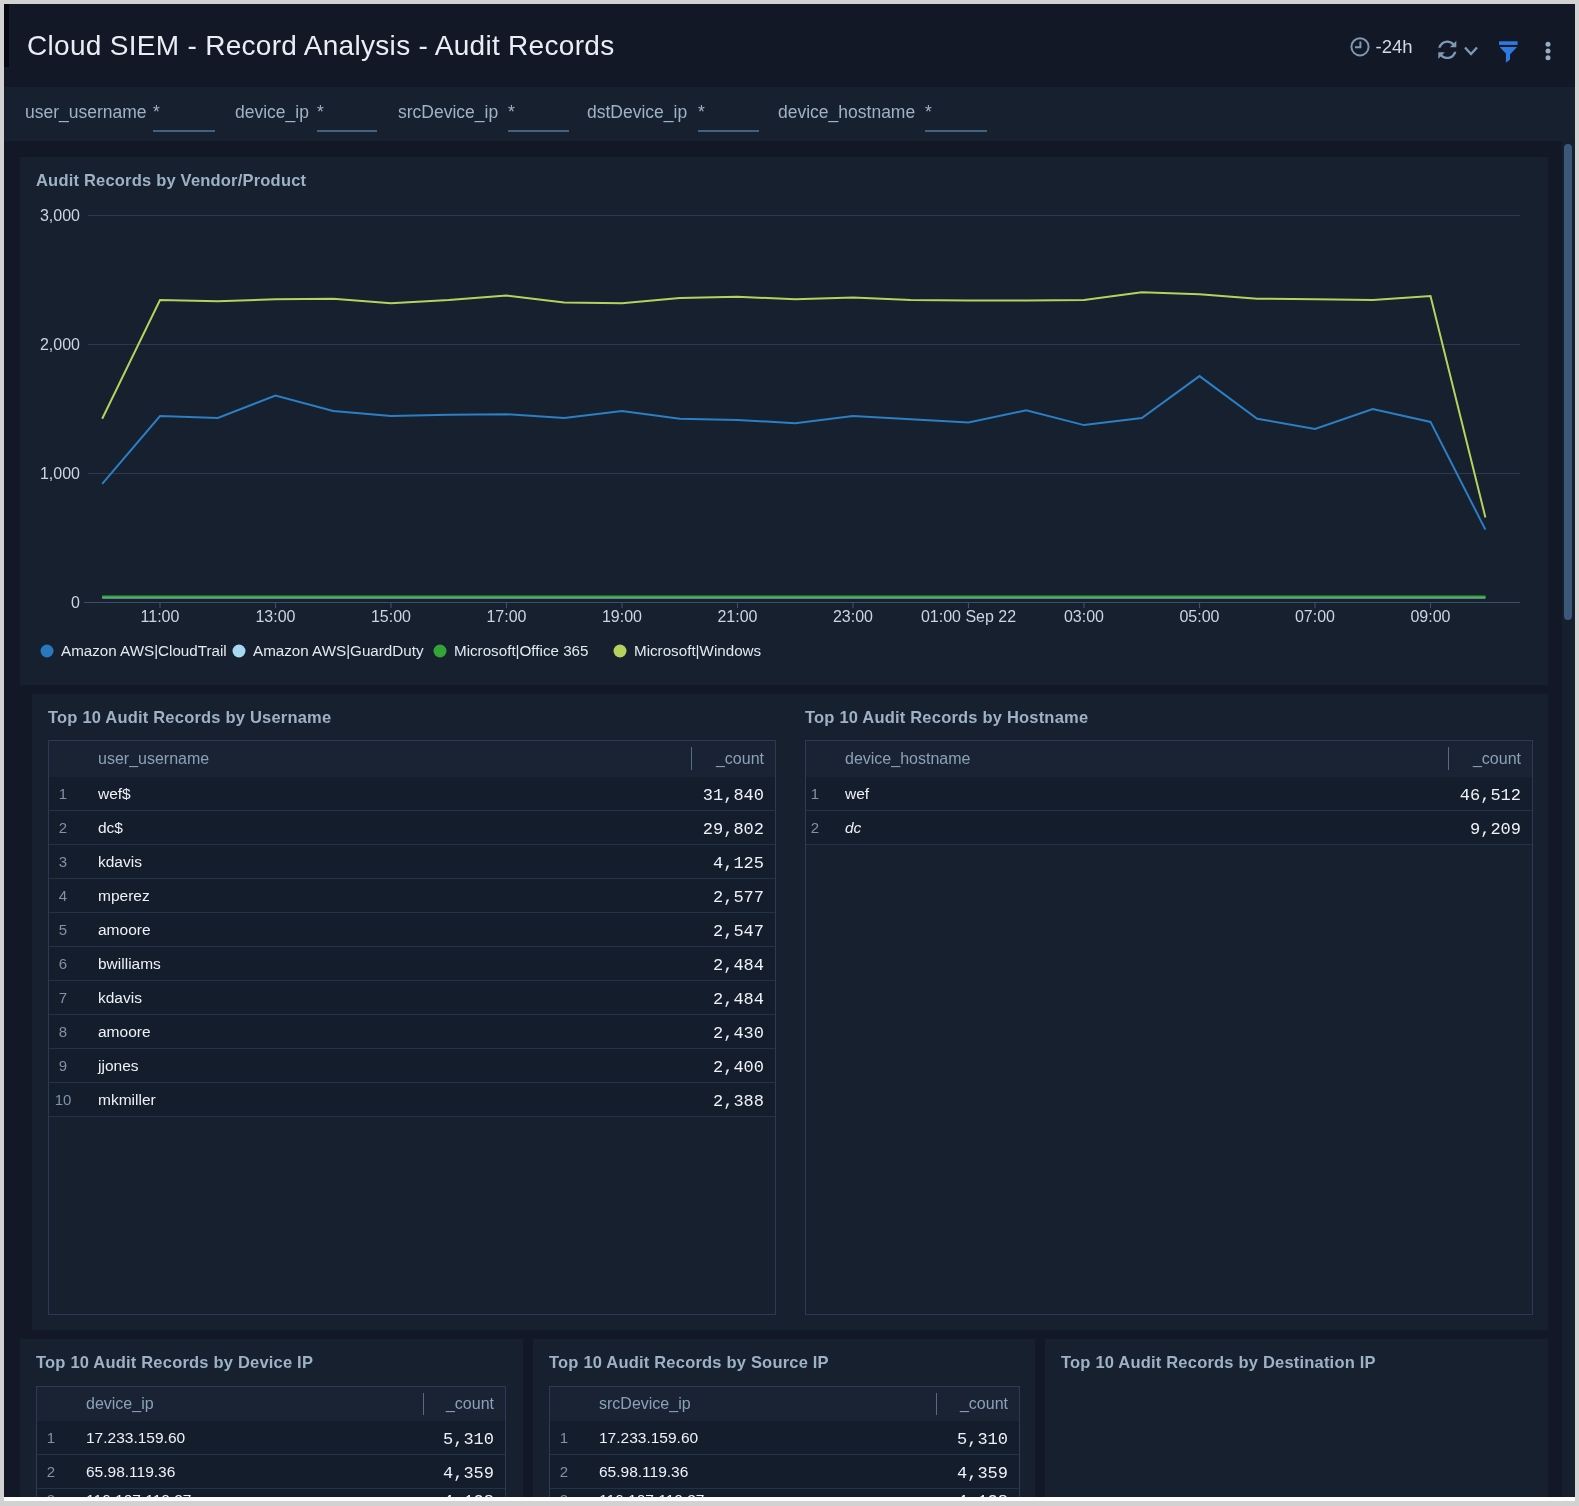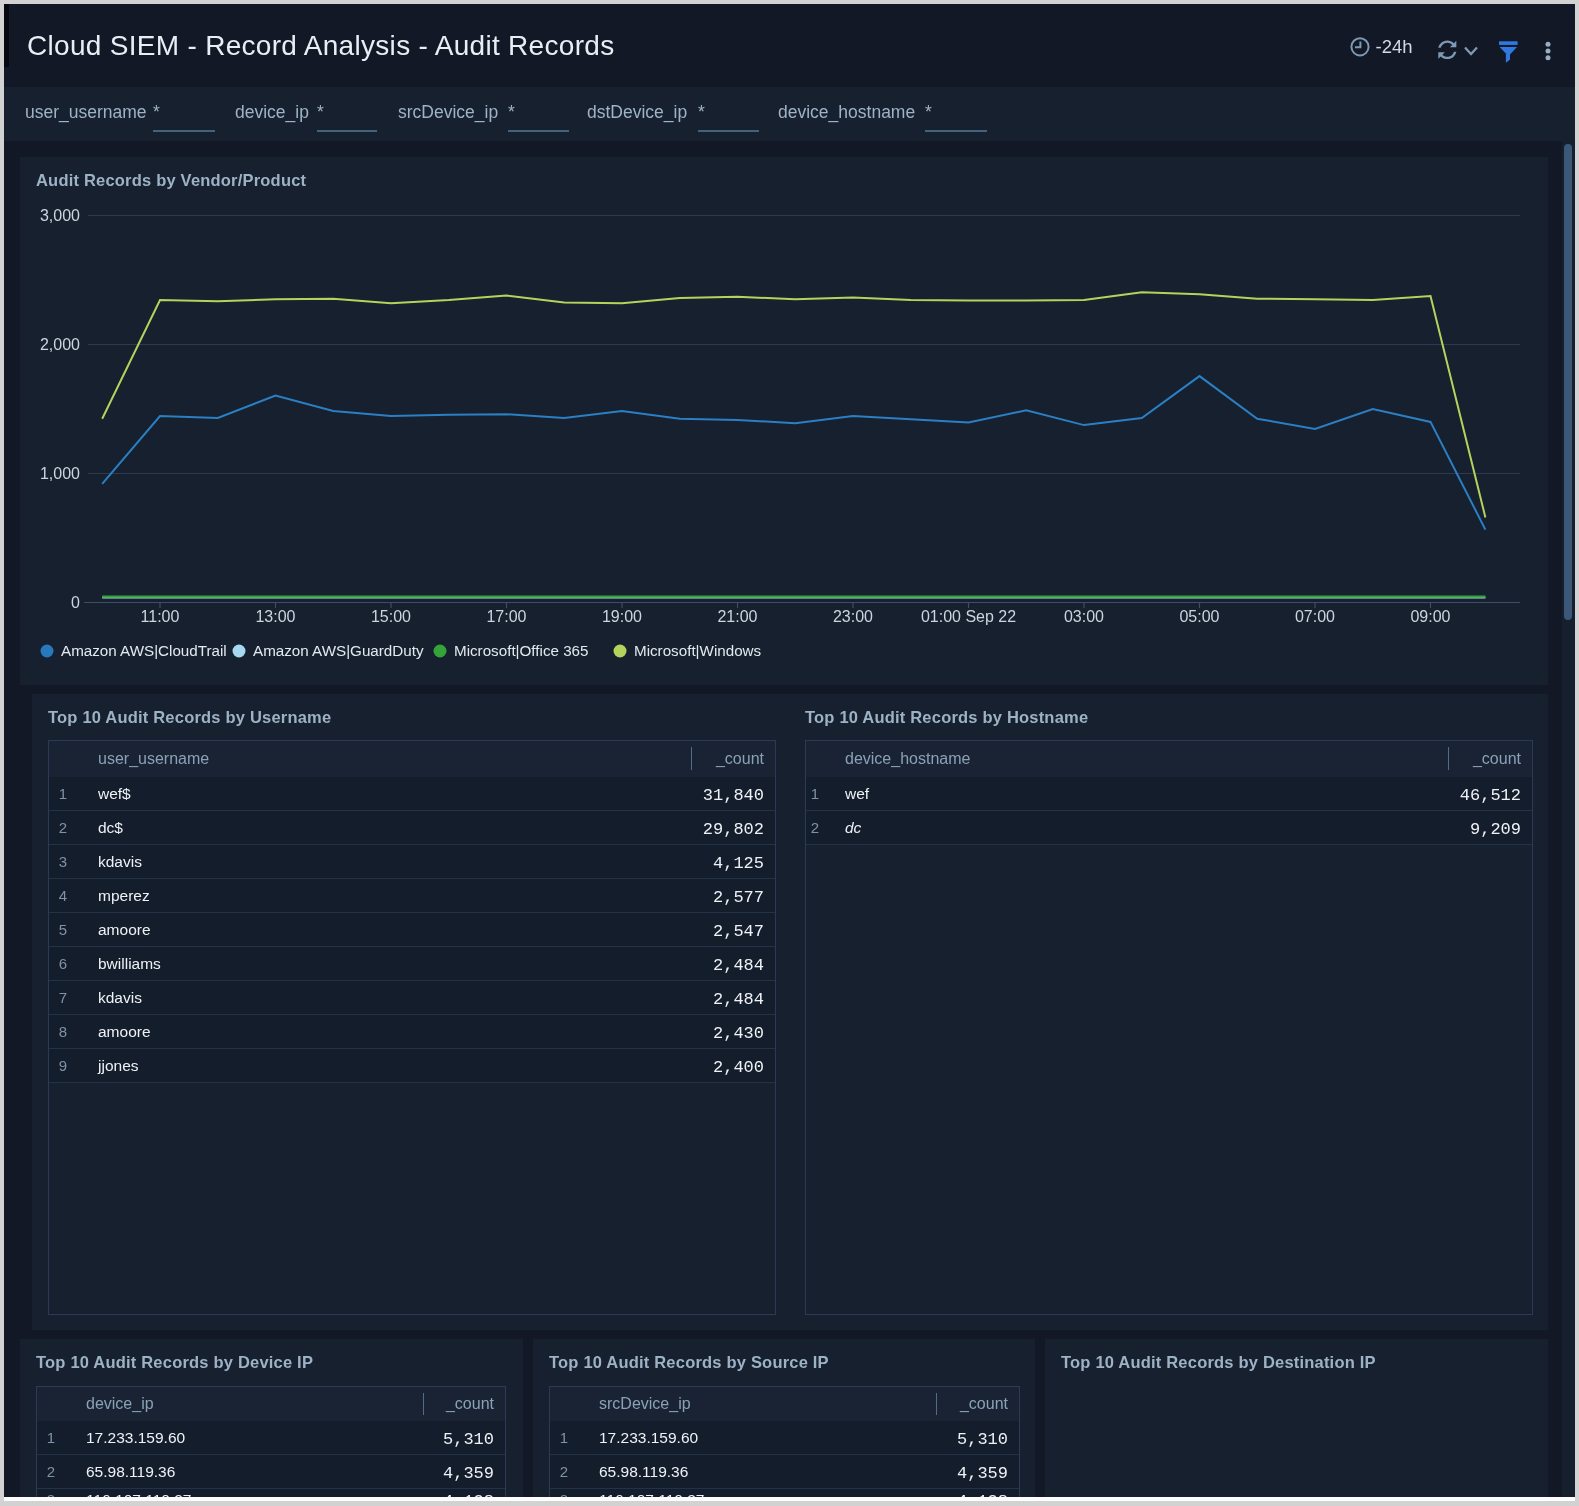--- a/index.html
+++ b/index.html
@@ -177,20 +177,25 @@
       <div class="trow" style="top:274px;">
           <span class="rn">8</span>
           <span class="rv">amoore</span>
           <span class="rc">2,430</span>
         </div>
       <div class="trow" style="top:308px;">
           <span class="rn">9</span>
           <span class="rv">jjones</span>
           <span class="rc">2,400</span>
         </div>
+      <div class="trow" style="top:342px;">
+          <span class="rn">10</span>
+          <span class="rv">mkmiller</span>
+          <span class="rc">2,388</span>
+        </div>
     </div>
   </div>
 
   <div class="panel" style="left:785px; top:690px; width:759px; height:636px;">
     <div class="ptitle">Top 10 Audit Records by Hostname</div>
     <div class="tbl" style="left:16px; top:46px; width:728px; height:575px;">
       <div class="thead">
         <span class="thlabel" style="left:39px;">device_hostname</span>
         <div style="position:absolute; left:642px; top:6px; width:1px; height:23px; background:#546b85;"></div>
         <span class="thlabel" style="right:11px;">_count</span>

